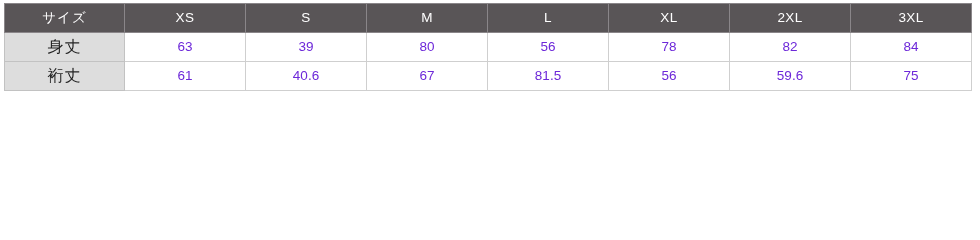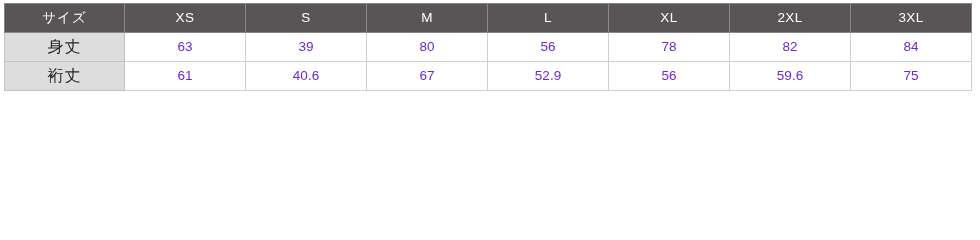--- a/index.html
+++ b/index.html
@@ -115,21 +115,21 @@
         <td>82</td>
         <td>84</td>
       </tr>
 
 
       <tr>
         <td class="row-label">裄丈</td>
         <td>61</td>
         <td>40.6</td>
         <td>67</td>
-        <td>52.9</td>
+        <td>81.5</td>
         <td>56</td>
         <td>59.6</td>
         <td>75</td>
       </tr>
 
     </tbody>
   </table>
 
 </div>
 

